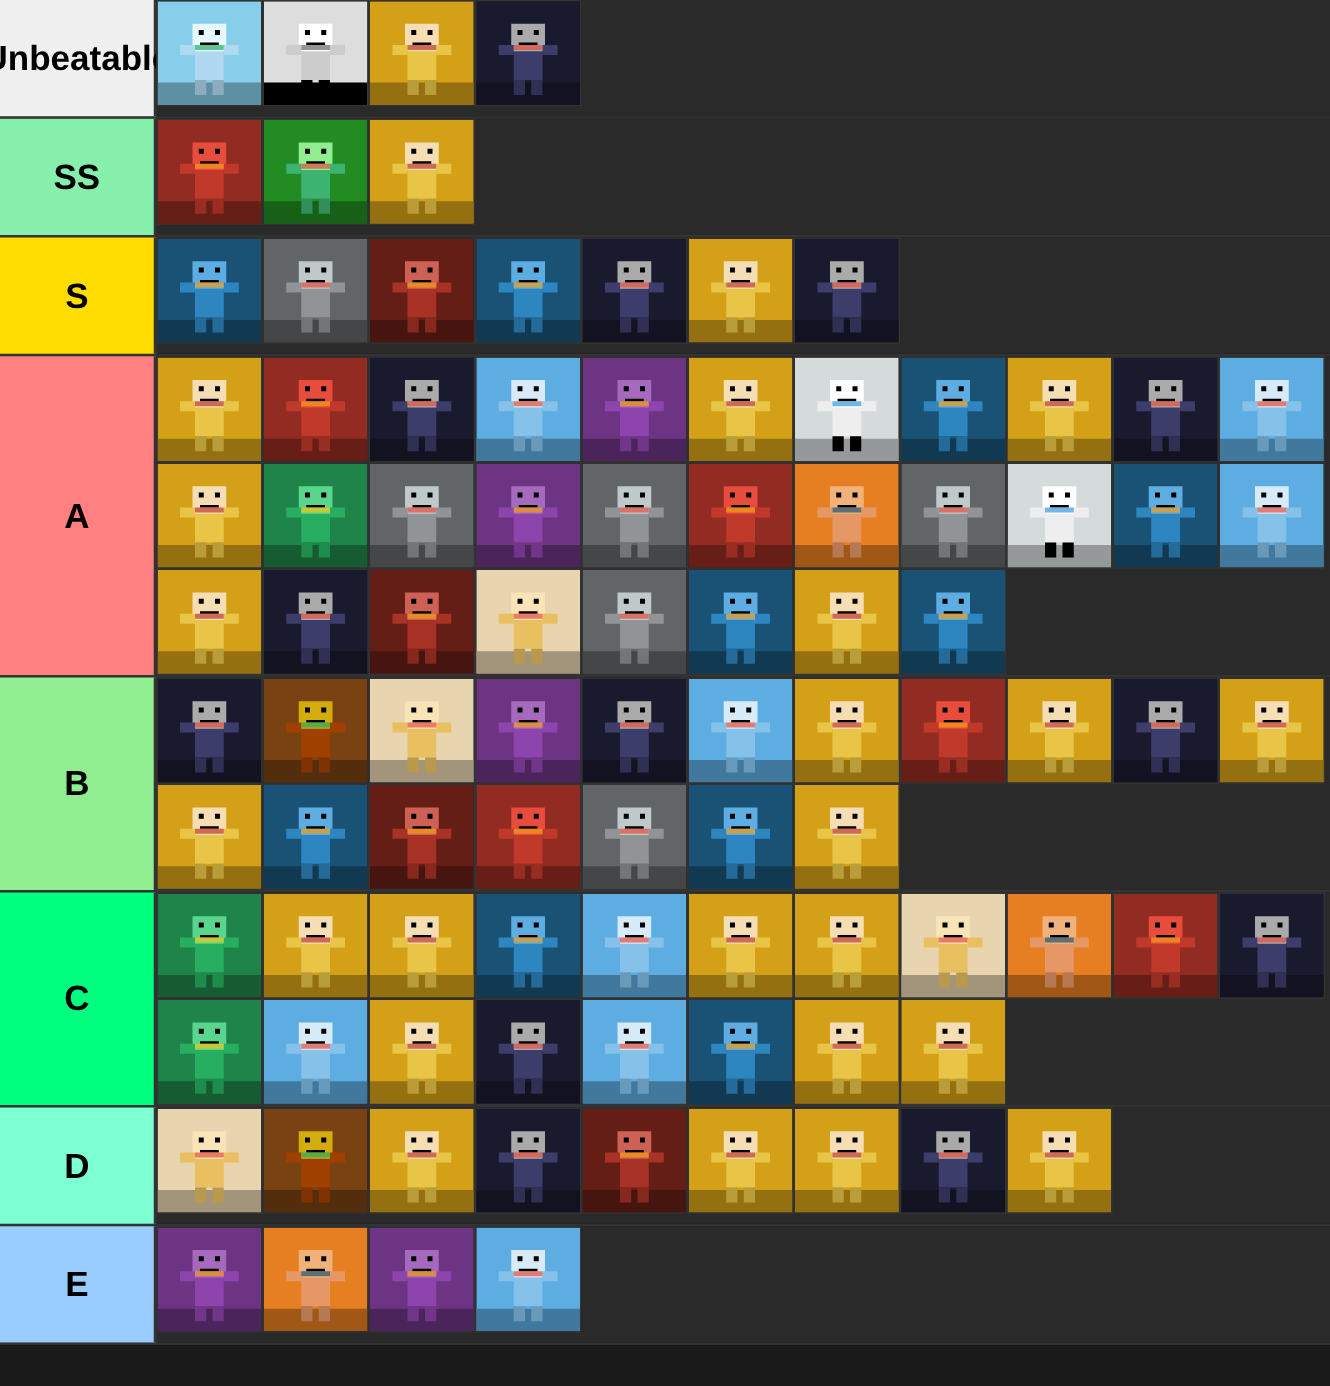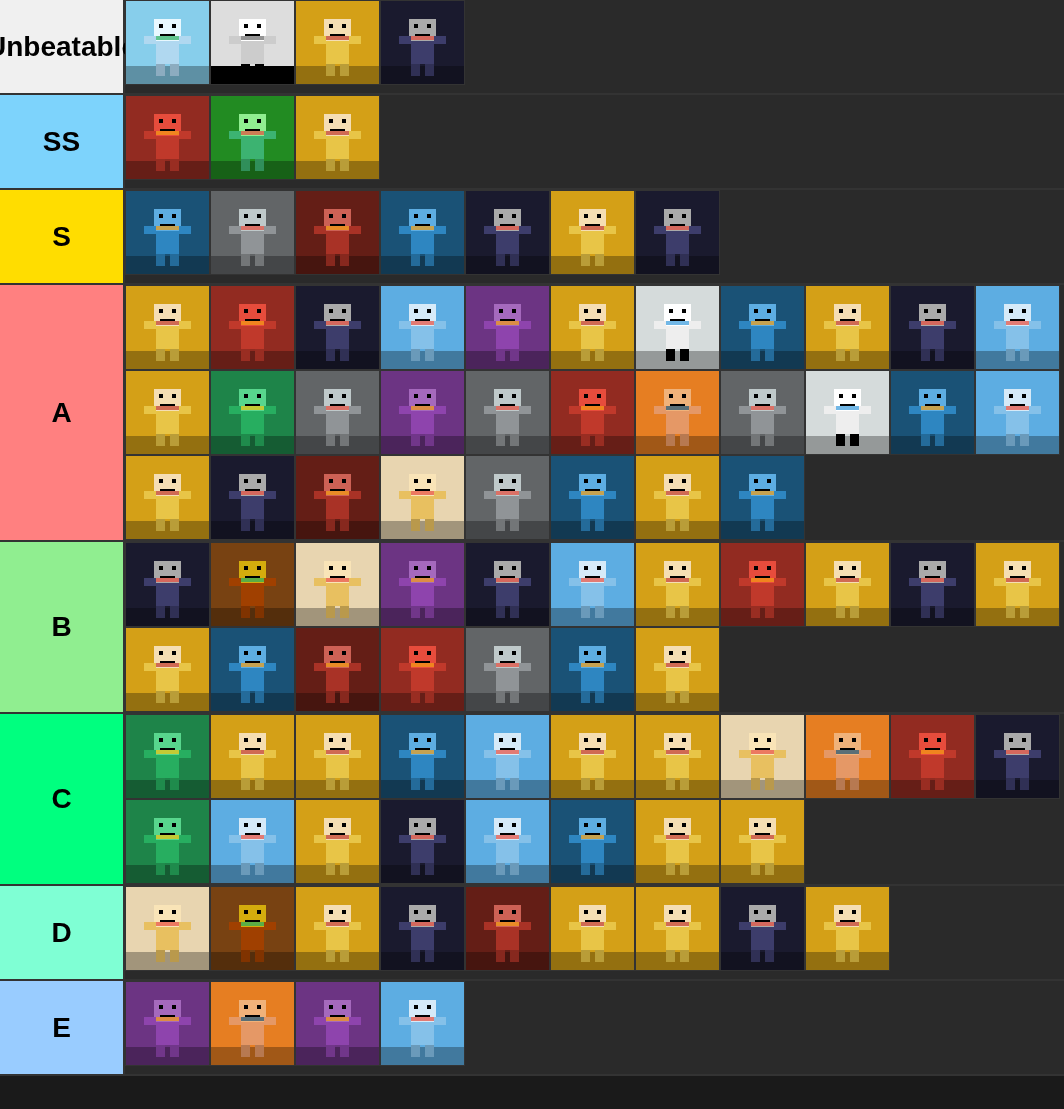--- a/index.html
+++ b/index.html
@@ -142,21 +142,21 @@
 
       <rect x="30" y="63" width="9" height="12" fill="rgb(48,48,85)"></rect>
       <rect x="44" y="63" width="9" height="12" fill="rgb(48,48,85)"></rect>
 
       <rect x="30" y="35" width="23" height="4" fill="#e74c3c" opacity="0.7"></rect>
     </svg>
   </div>
       </div>
     </div>
     <div class="tier-row">
-      <div class="tier-label" style="background: #7dd3fc; color: rgb(0, 0, 0);">SS</div>
+      <div class="tier-label" style="background: #86efac; color: rgb(0, 0, 0);">SS</div>
       <div class="tier-items">
         <div class="tier-item">
     <svg width="83" height="83" xmlns="http://www.w3.org/2000/svg">
       <rect width="83" height="83" fill="#922b21"></rect>
 
       <rect x="0" y="65" width="83" height="18" fill="rgb(102,30,23)"></rect>
 
       <rect x="30" y="35" width="23" height="28" fill="#c0392b"></rect>
 
       <rect x="28" y="18" width="27" height="22" fill="#e74c3c"></rect>

